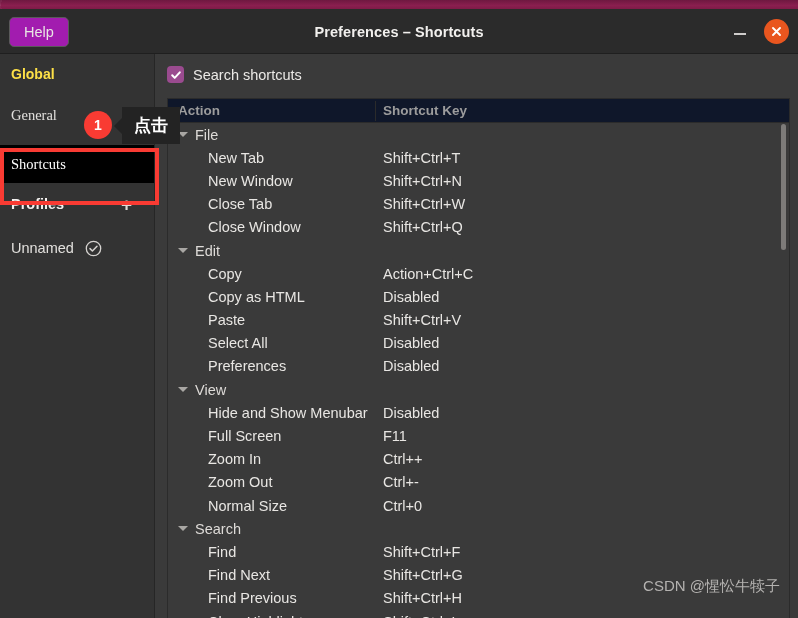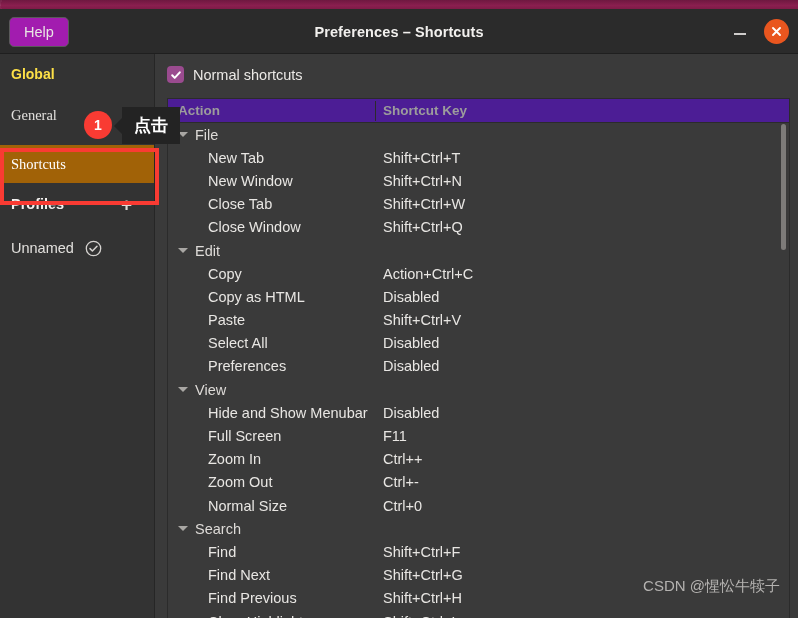--- a/index.html
+++ b/index.html
@@ -88,21 +88,21 @@
   }
   .side-row {
     position: relative;
     height: 38px; display: flex; align-items: center;
     padding-left: 11px;
     color: #e2e0dd; font-size: 14.5px;
     cursor: pointer;
     font-family: Liberation Serif, serif;
   }
   .side-row.selected {
-    background: #a16207;
+    background: #000000;
     color: #ffffff;
   }
   .profiles-head {
     position: relative;
     margin-top: 6px;
     height: 30px; display: flex; align-items: center;
     padding-left: 11px;
     color: #f4f2f0; font-size: 14.5px; font-weight: bold;
   }
   .plus-icon {
@@ -141,21 +141,21 @@
   .table-wrap {
     position: absolute; left: 12px; top: 44px;
     width: 623px; height: 520px;
     border: 1px solid #2b2b2b;
     border-bottom: none;
     background: #3a3a3a;
     overflow: hidden;
   }
   .thead {
     position: relative; height: 24px;
-    background: #4c1d95;
+    background: #0f172a;
     border-bottom: 1px solid #2b2b2b;
   }
   .th {
     position: absolute; top: 0; height: 23px;
     display: flex; align-items: center;
     color: #9c9c9c; font-size: 13.5px; font-weight: bold;
     cursor: pointer;
   }
   .th.action { left: 10px; }
   .th.key { left: 215px; }
@@ -298,21 +298,21 @@
       </div>
 
       <div class="panel">
 
         <div class="enable-row">
           <span class="cbox">
             <svg width="12" height="12" viewBox="0 0 12 12">
               <path d="M2.2 6.3 L4.7 8.9 L9.8 3.3" fill="none" stroke="#ffffff" stroke-width="2" stroke-linecap="round" stroke-linejoin="round"></path>
             </svg>
           </span>
-          <span class="enable-label">Normal shortcuts</span>
+          <span class="enable-label">Search shortcuts</span>
         </div>
 
         <div class="table-wrap">
           <div class="thead">
             <div class="th action">Action</div>
             <div class="th-divider"></div>
             <div class="th key">Shortcut Key</div>
           </div>
           <div class="tbody" id="table-body">
               <div class="group-row">

